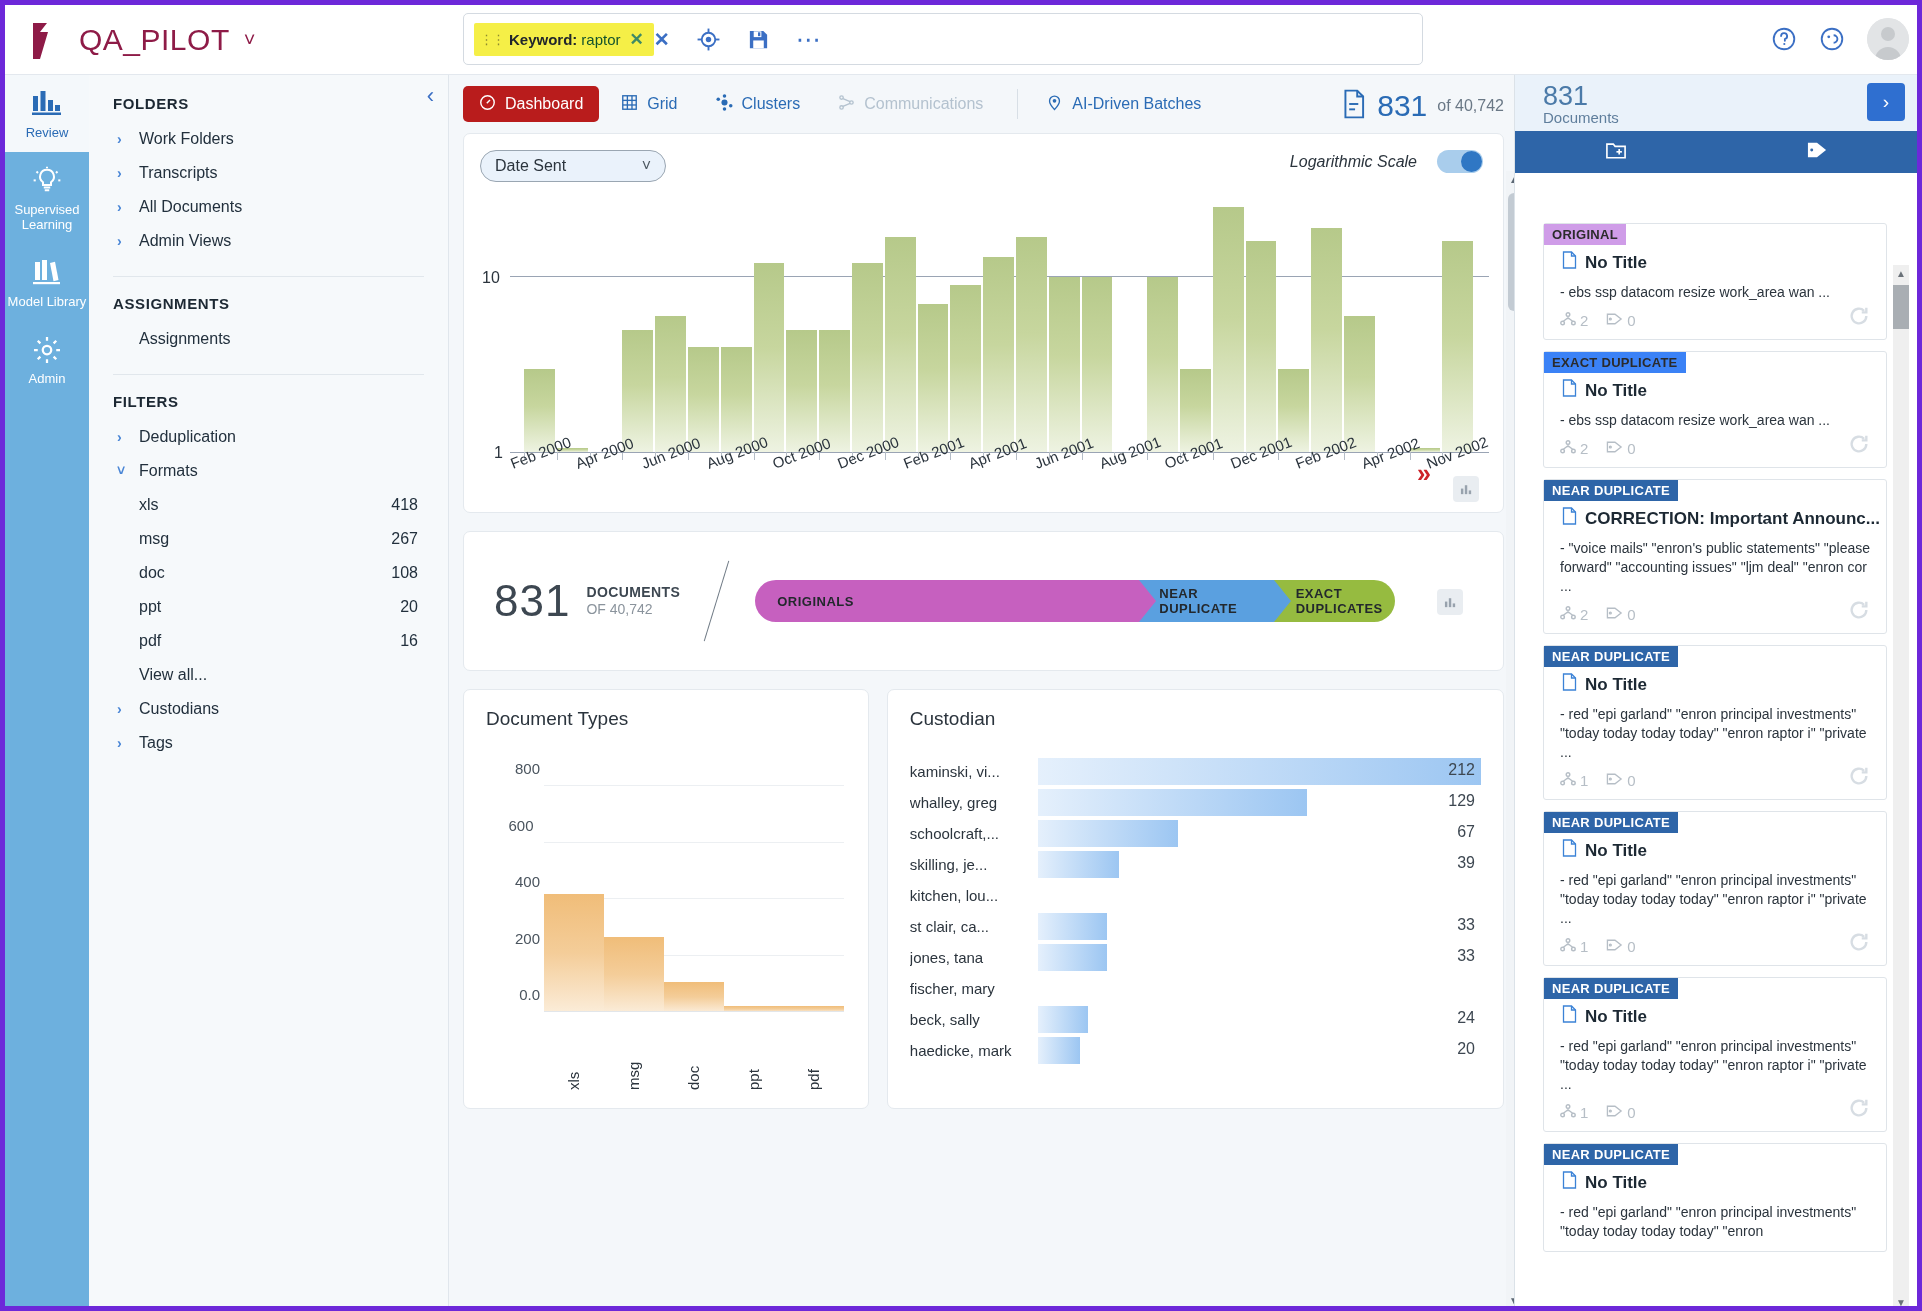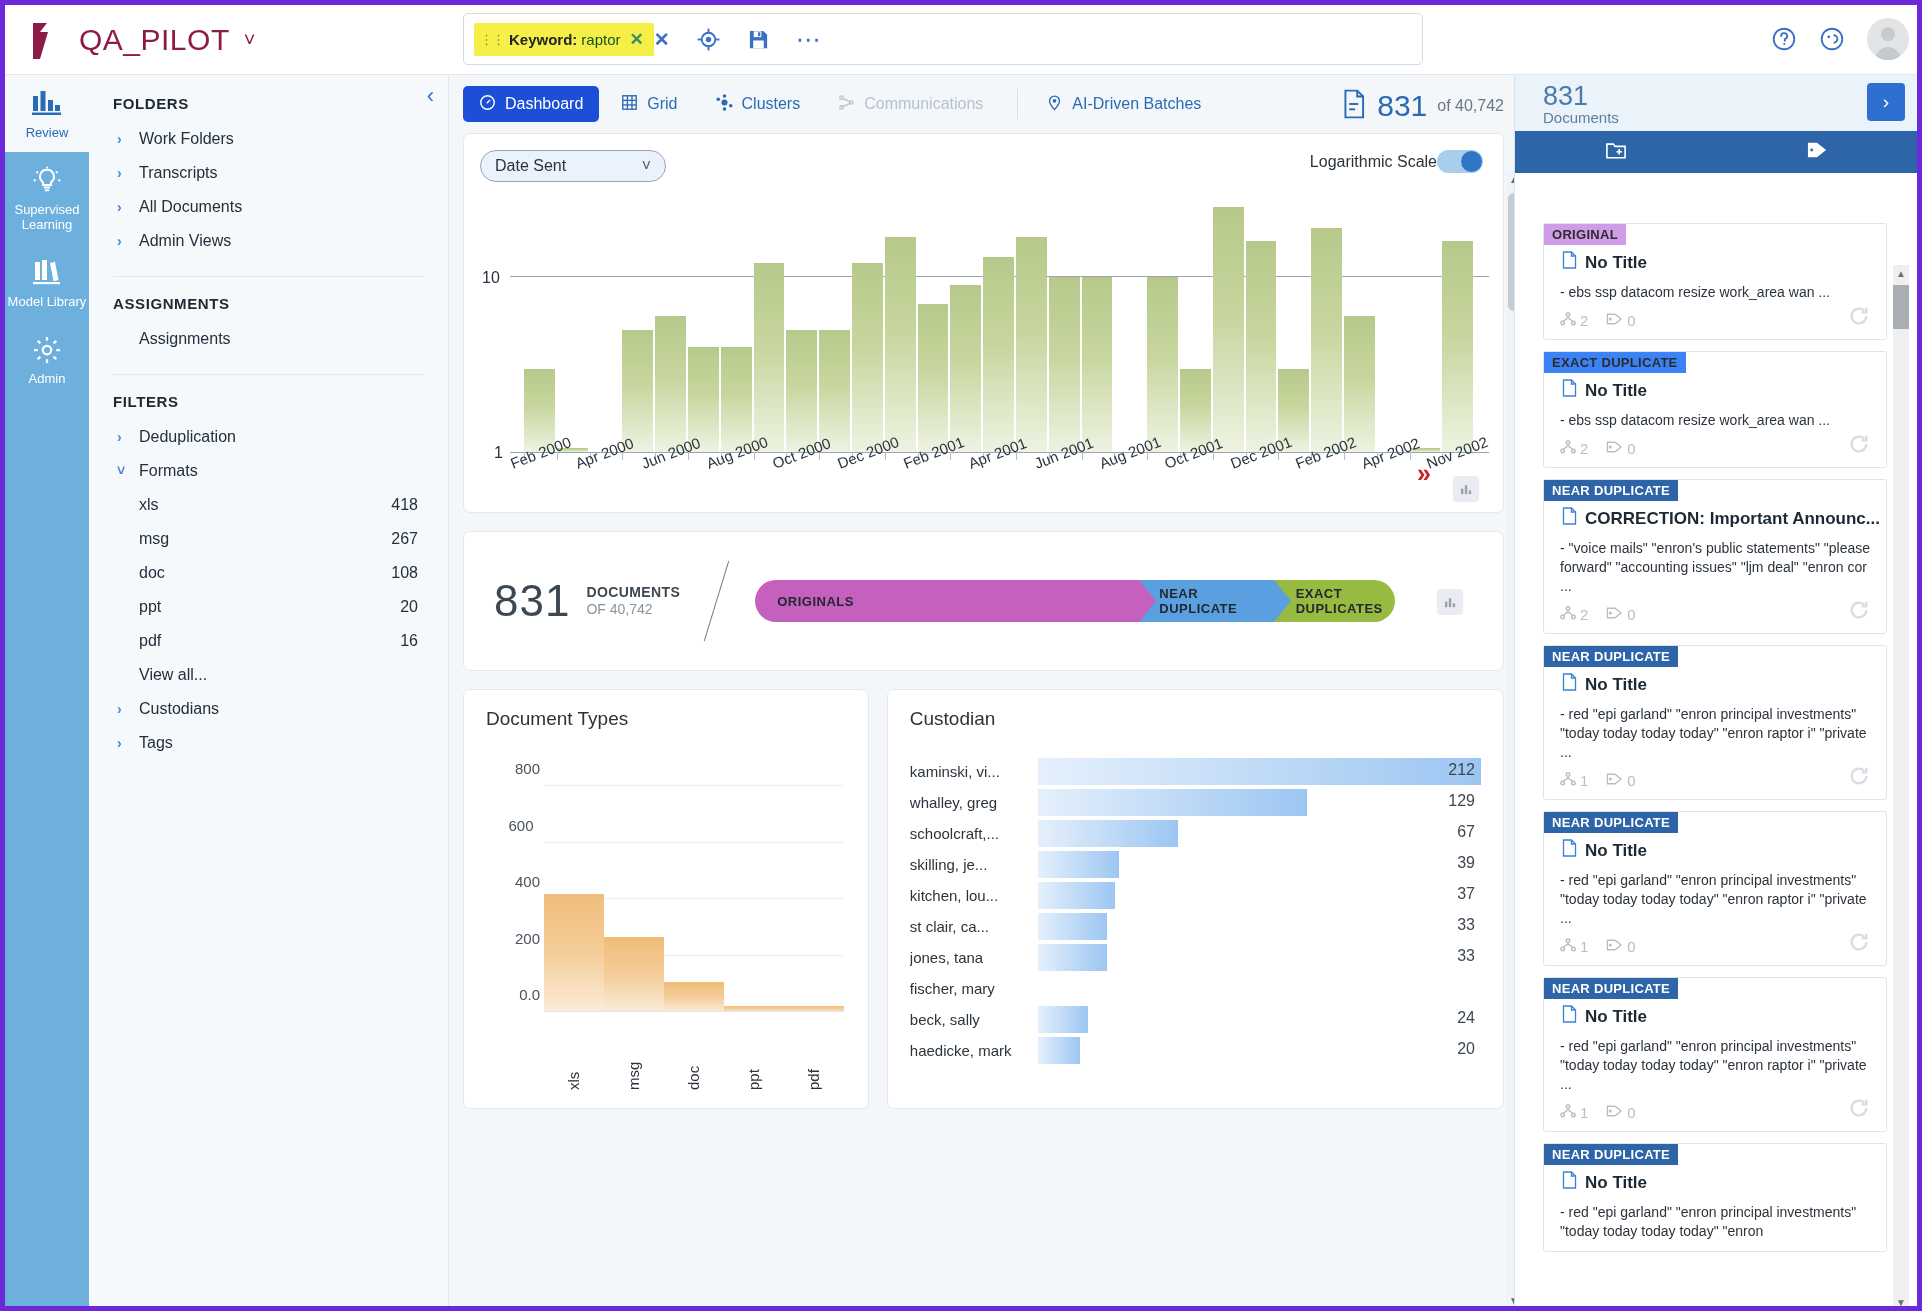--- a/index.html
+++ b/index.html
@@ -114,21 +114,21 @@
   }
   .tabbar {
     height: 58px; display: flex; align-items: center; padding-left: 14px;
     background: #f4f7fa;
   }
   .tab {
     display: flex; align-items: center; gap: 9px;
     height: 36px; padding: 0 16px; border-radius: 5px;
     font-size: 16px; color: #2a6bb5; cursor: pointer; margin-right: 6px;
   }
-  .tab.active { background: #1d4ed8; color: #fff; }
+  .tab.active { background: #b91c1c; color: #fff; }
   .tab.disabled { color: #b4c2cf; cursor: default; }
   .tab-div { width:1px; height:30px; background:#d8dfe6; margin:0 12px; }
   .doccount {
     position: absolute; right: 20px; top: 14px;
     display: flex; align-items: center; gap: 10px; color: #2a6bb5;
   }
   .doccount .num { font-size: 30px; }
   .doccount .of { font-size: 16px; color:#6a7886; }
 
   .card {
@@ -138,22 +138,22 @@
 
   
   .tl-card { height: 380px; }
   .select-pill {
     position:absolute; left:16px; top:16px; width:186px; height:32px;
     border:1px solid #9aa6b2; border-radius:17px; background:#eaf2fb;
     display:flex; align-items:center; padding:0 14px; font-size:16px; color:#2b343d;
     justify-content: space-between; cursor:pointer;
   }
   .log-toggle {
-    position:absolute; right:20px; top:16px; display:flex; align-items:center; gap:0;
-    font-size:16px; color:#2b343d;
+    position:absolute; right:20px; top:16px; display:flex; align-items:center; gap:20px;
+    font-size:16px; color:#2b343d;font-style:italic;
   }
   .switch { width:46px;height:23px;border-radius:12px;background:#a9cdec;position:relative; cursor:pointer;}
   .switch .knob{ position:absolute;right:1px;top:1px;width:21px;height:21px;border-radius:50%;background:#2f77c4;}
 
   .plot { position:absolute; left:60px; top:75px; right:30px; bottom:60px; }
   .gridline-10 { position:absolute; left:-14px; right:-16px; height:1px; background:#9aa4b4; }
   .ylab { position:absolute; font-size:16px; color:#2b343d; }
   .bars { position:absolute; left:0; right:0; bottom:0; top:0; display:flex; align-items:flex-end; gap:2px; }
   .bar { flex:1; background: linear-gradient(to bottom, #b6c98a 0%, #c7d69e 45%, #eef3e2 100%); }
   .xaxis { position:absolute; left:-14px; right:-16px; bottom:-1px; height:1px; background:#9aa4b4; }
@@ -712,24 +712,20 @@
             </div>
             <div class="cus-row">
               <div class="cus-name">skilling, je...</div>
               <div class="cus-track">
                 <div class="cus-bar" style="width: 18.3962%;"></div>
                 <div class="cus-val">39</div>
               </div>
             </div>
             <div class="cus-row">
               <div class="cus-name">kitchen, lou...</div>
-              <div class="cus-track">
-                <div class="cus-bar" style="width: 17.4528%;"></div>
-                <div class="cus-val">37</div>
-              </div>
             </div>
             <div class="cus-row">
               <div class="cus-name">st clair, ca...</div>
               <div class="cus-track">
                 <div class="cus-bar" style="width: 15.566%;"></div>
                 <div class="cus-val">33</div>
               </div>
             </div>
             <div class="cus-row">
               <div class="cus-name">jones, tana</div>

